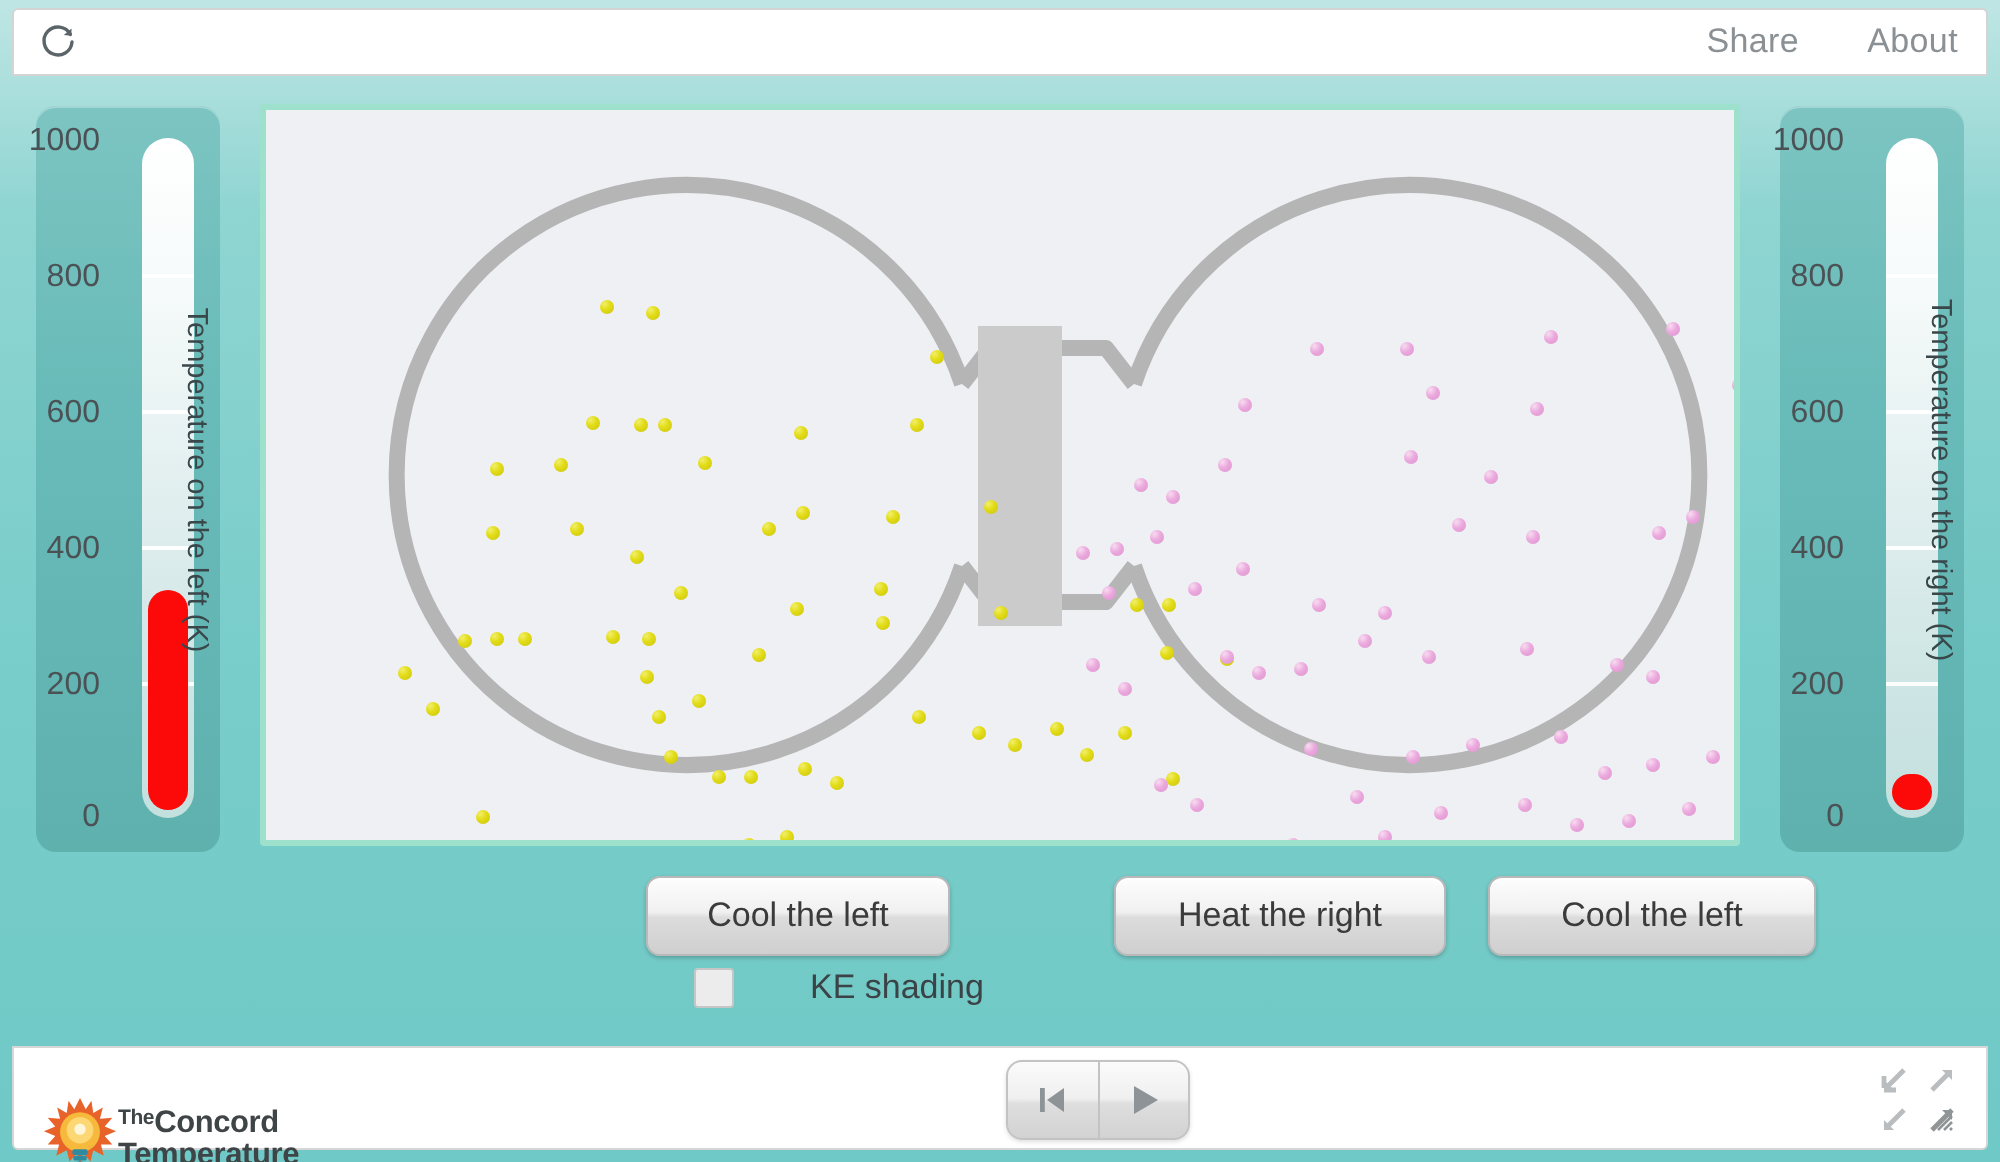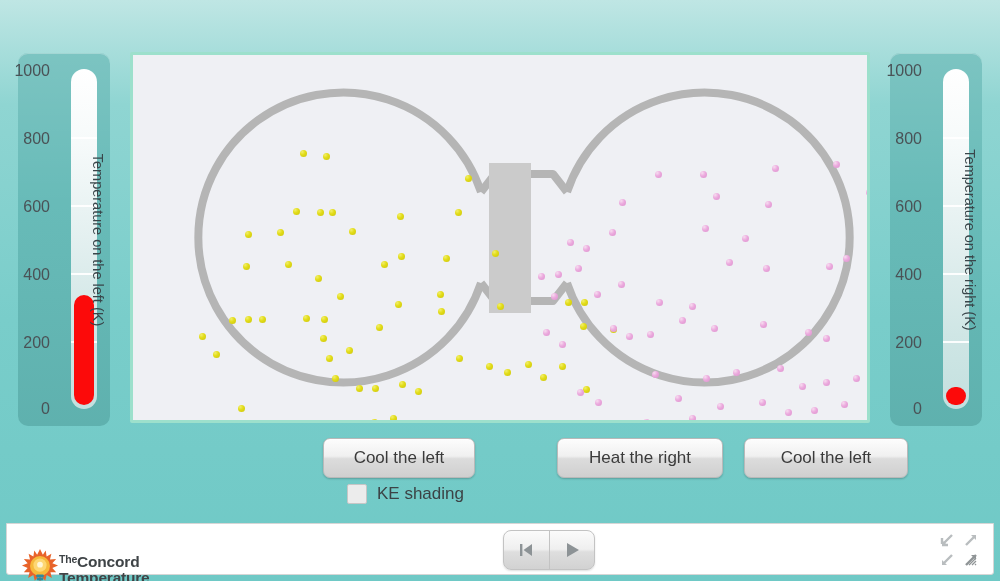--- a/index.html
+++ b/index.html
@@ -169,20 +169,21 @@
   .ke-box {
     width: 20px; height: 20px;
     background: #ececec;
     border: 1px solid #c6c6c6;
     border-radius: 2px;
     cursor: pointer;
   }
   .ke-label {
     font-size: 17px;
     color: #3c4346;
+    margin-left: 28px;
   }
 
   
   .bottombar {
     position: absolute;
     left: 6px; top: 523px;
     width: 988px; height: 52px;
     background: #ffffff;
     border: 1px solid #d6d6d6;
     border-radius: 0 0 3px 3px;
@@ -241,20 +242,32 @@
   }
   .p-right {
     background: radial-gradient(circle at 32% 28%, #f7dcf0 0%, #eba9dd 45%, #dd93cf 100%);
   }
 </style>
 </head>
 <body>
 
 <div id="app">
 
+  <div class="topbar">
+    <div class="reload-btn" title="Reload">
+      <svg width="20" height="20" viewBox="0 0 20 20" aria-hidden="true">
+        <path d="M16.2 6.2 A7 7 0 1 0 17 10" fill="none" stroke="#5b6468" stroke-width="1.7" stroke-linecap="round"></path>
+        <path d="M16.8 3.2 L16.6 6.9 L12.9 6.5 Z" fill="#5b6468"></path>
+      </svg>
+    </div>
+    <div class="topbar-links">
+      <span class="topbar-link">Share</span>
+      <span class="topbar-link">About</span>
+    </div>
+  </div>
 
   <div class="stage">
 
     <div class="thermo-panel left">
       <div class="thermo-track">
         <div class="thermo-ticks">
           <div class="thermo-tick" style="top:68px"></div>
           <div class="thermo-tick" style="top:136px"></div>
           <div class="thermo-tick" style="top:204px"></div>
           <div class="thermo-tick" style="top:272px"></div>

